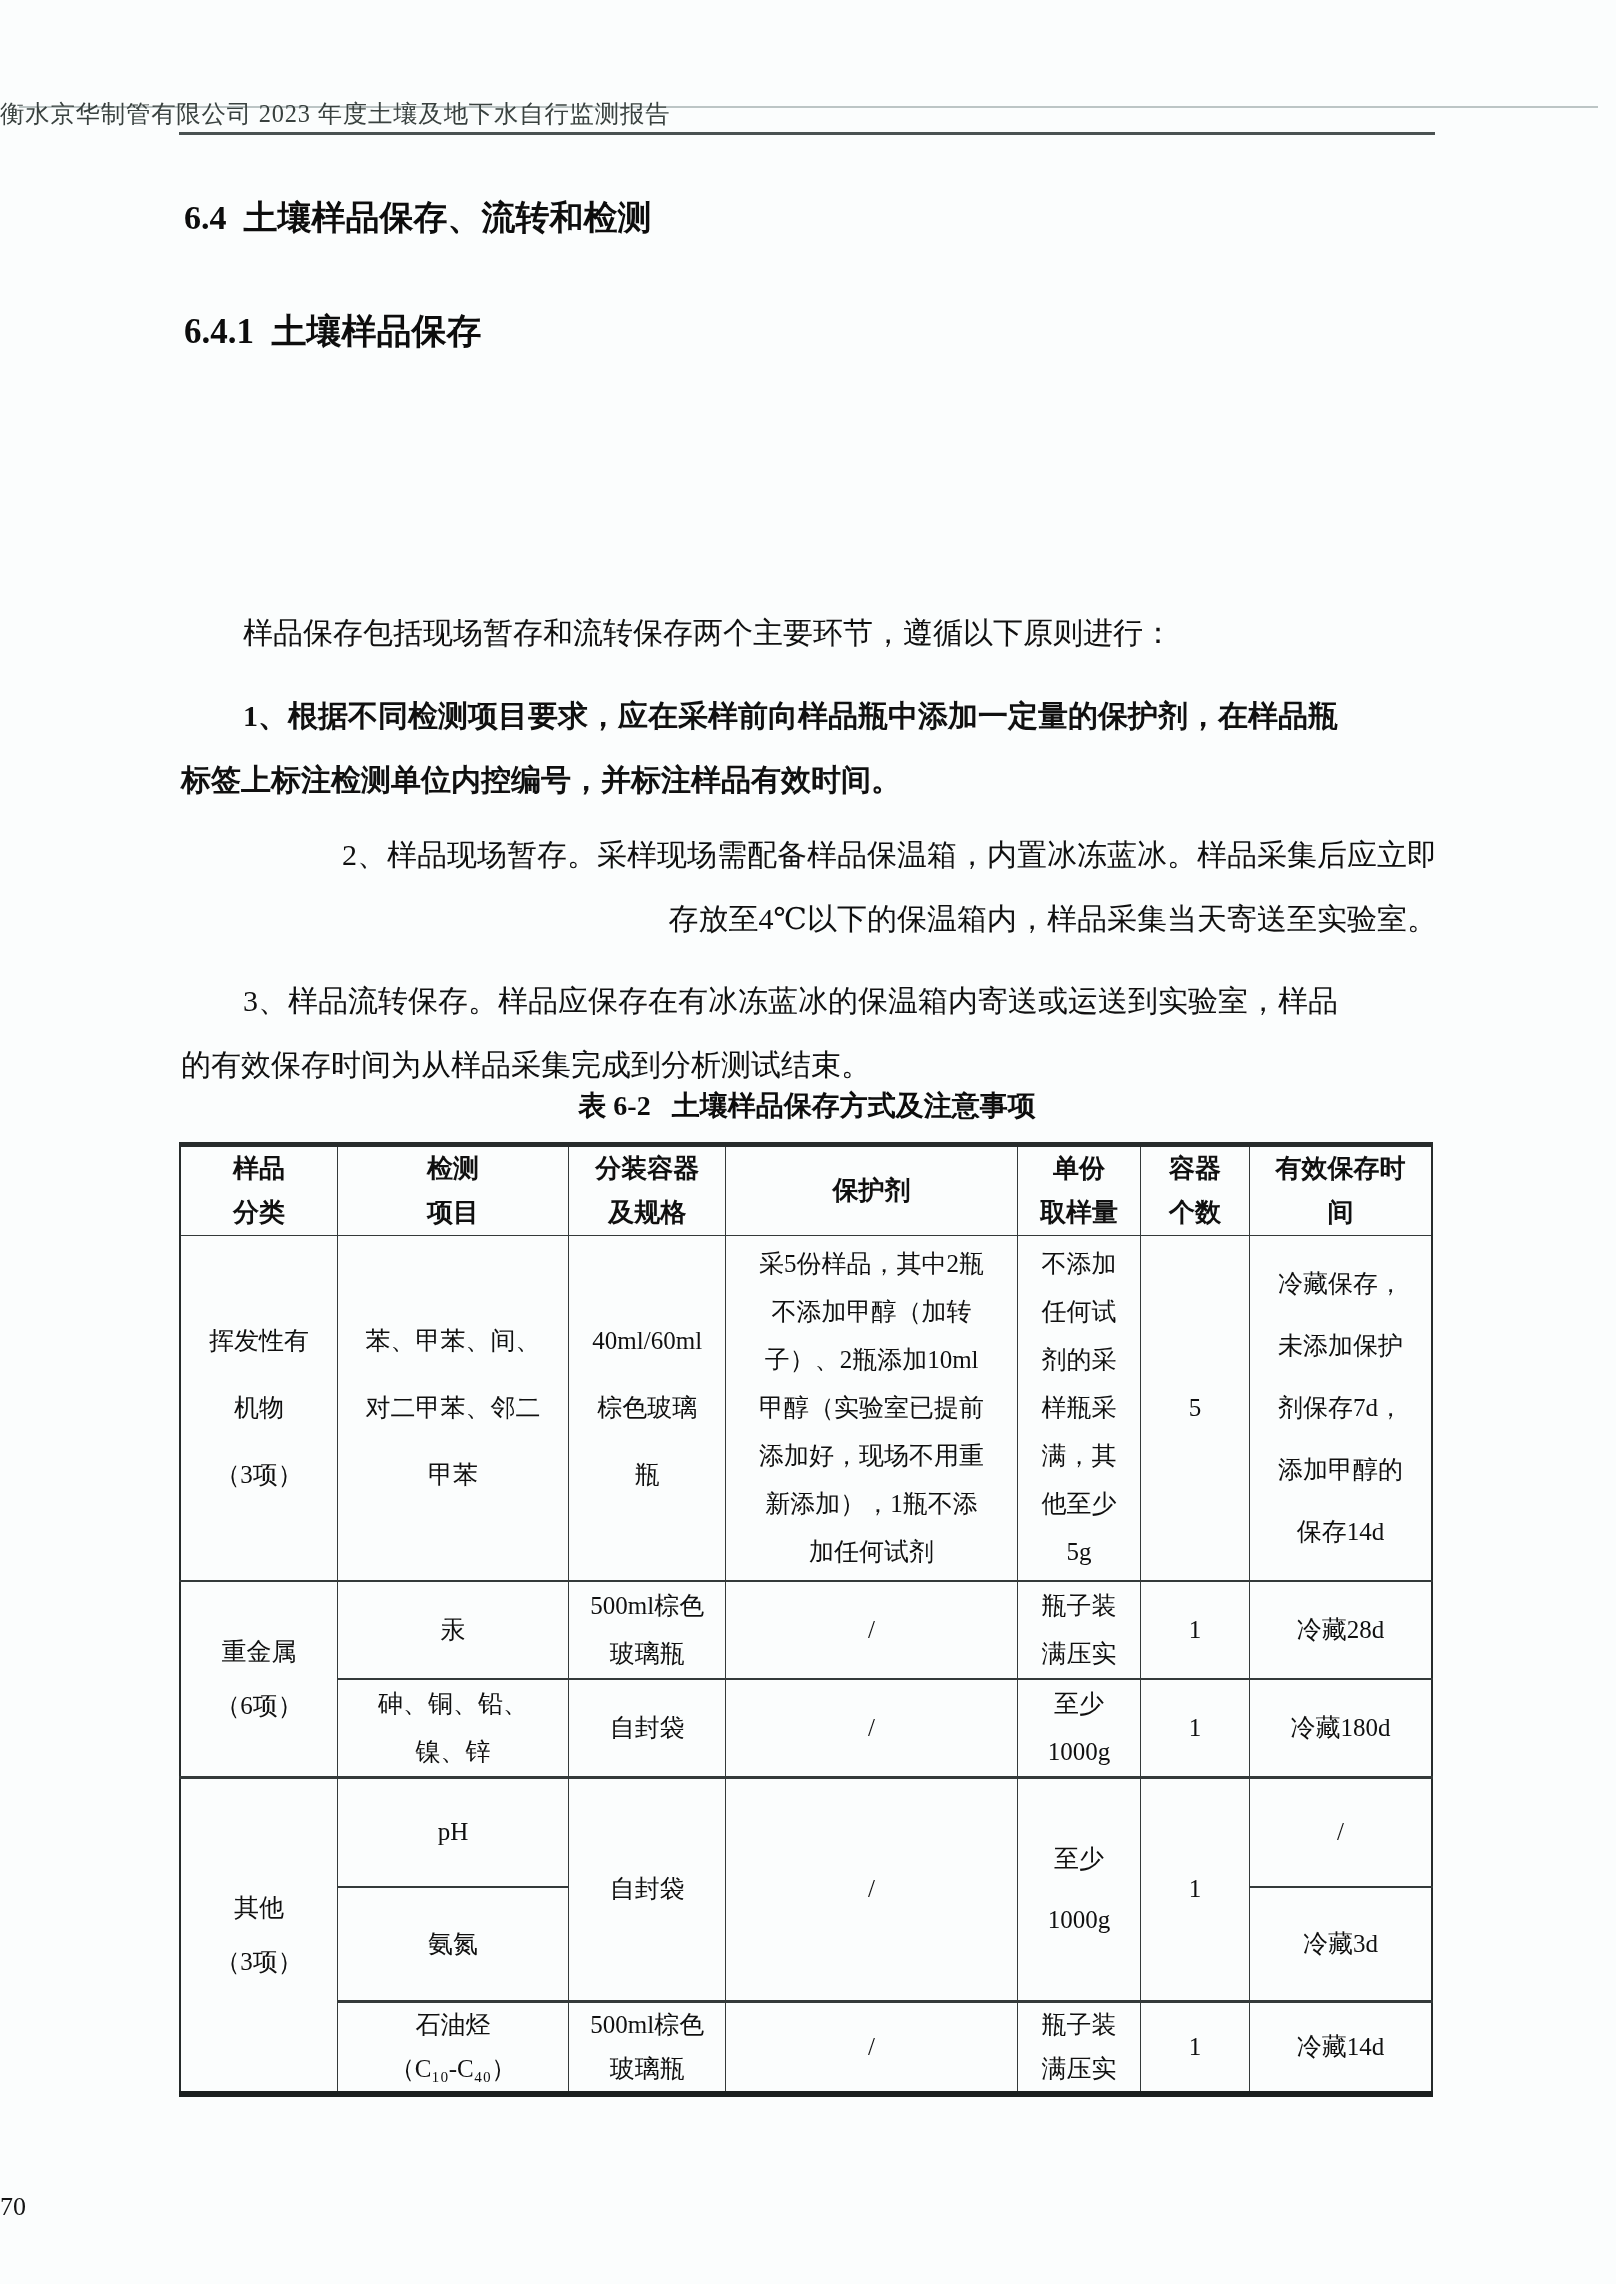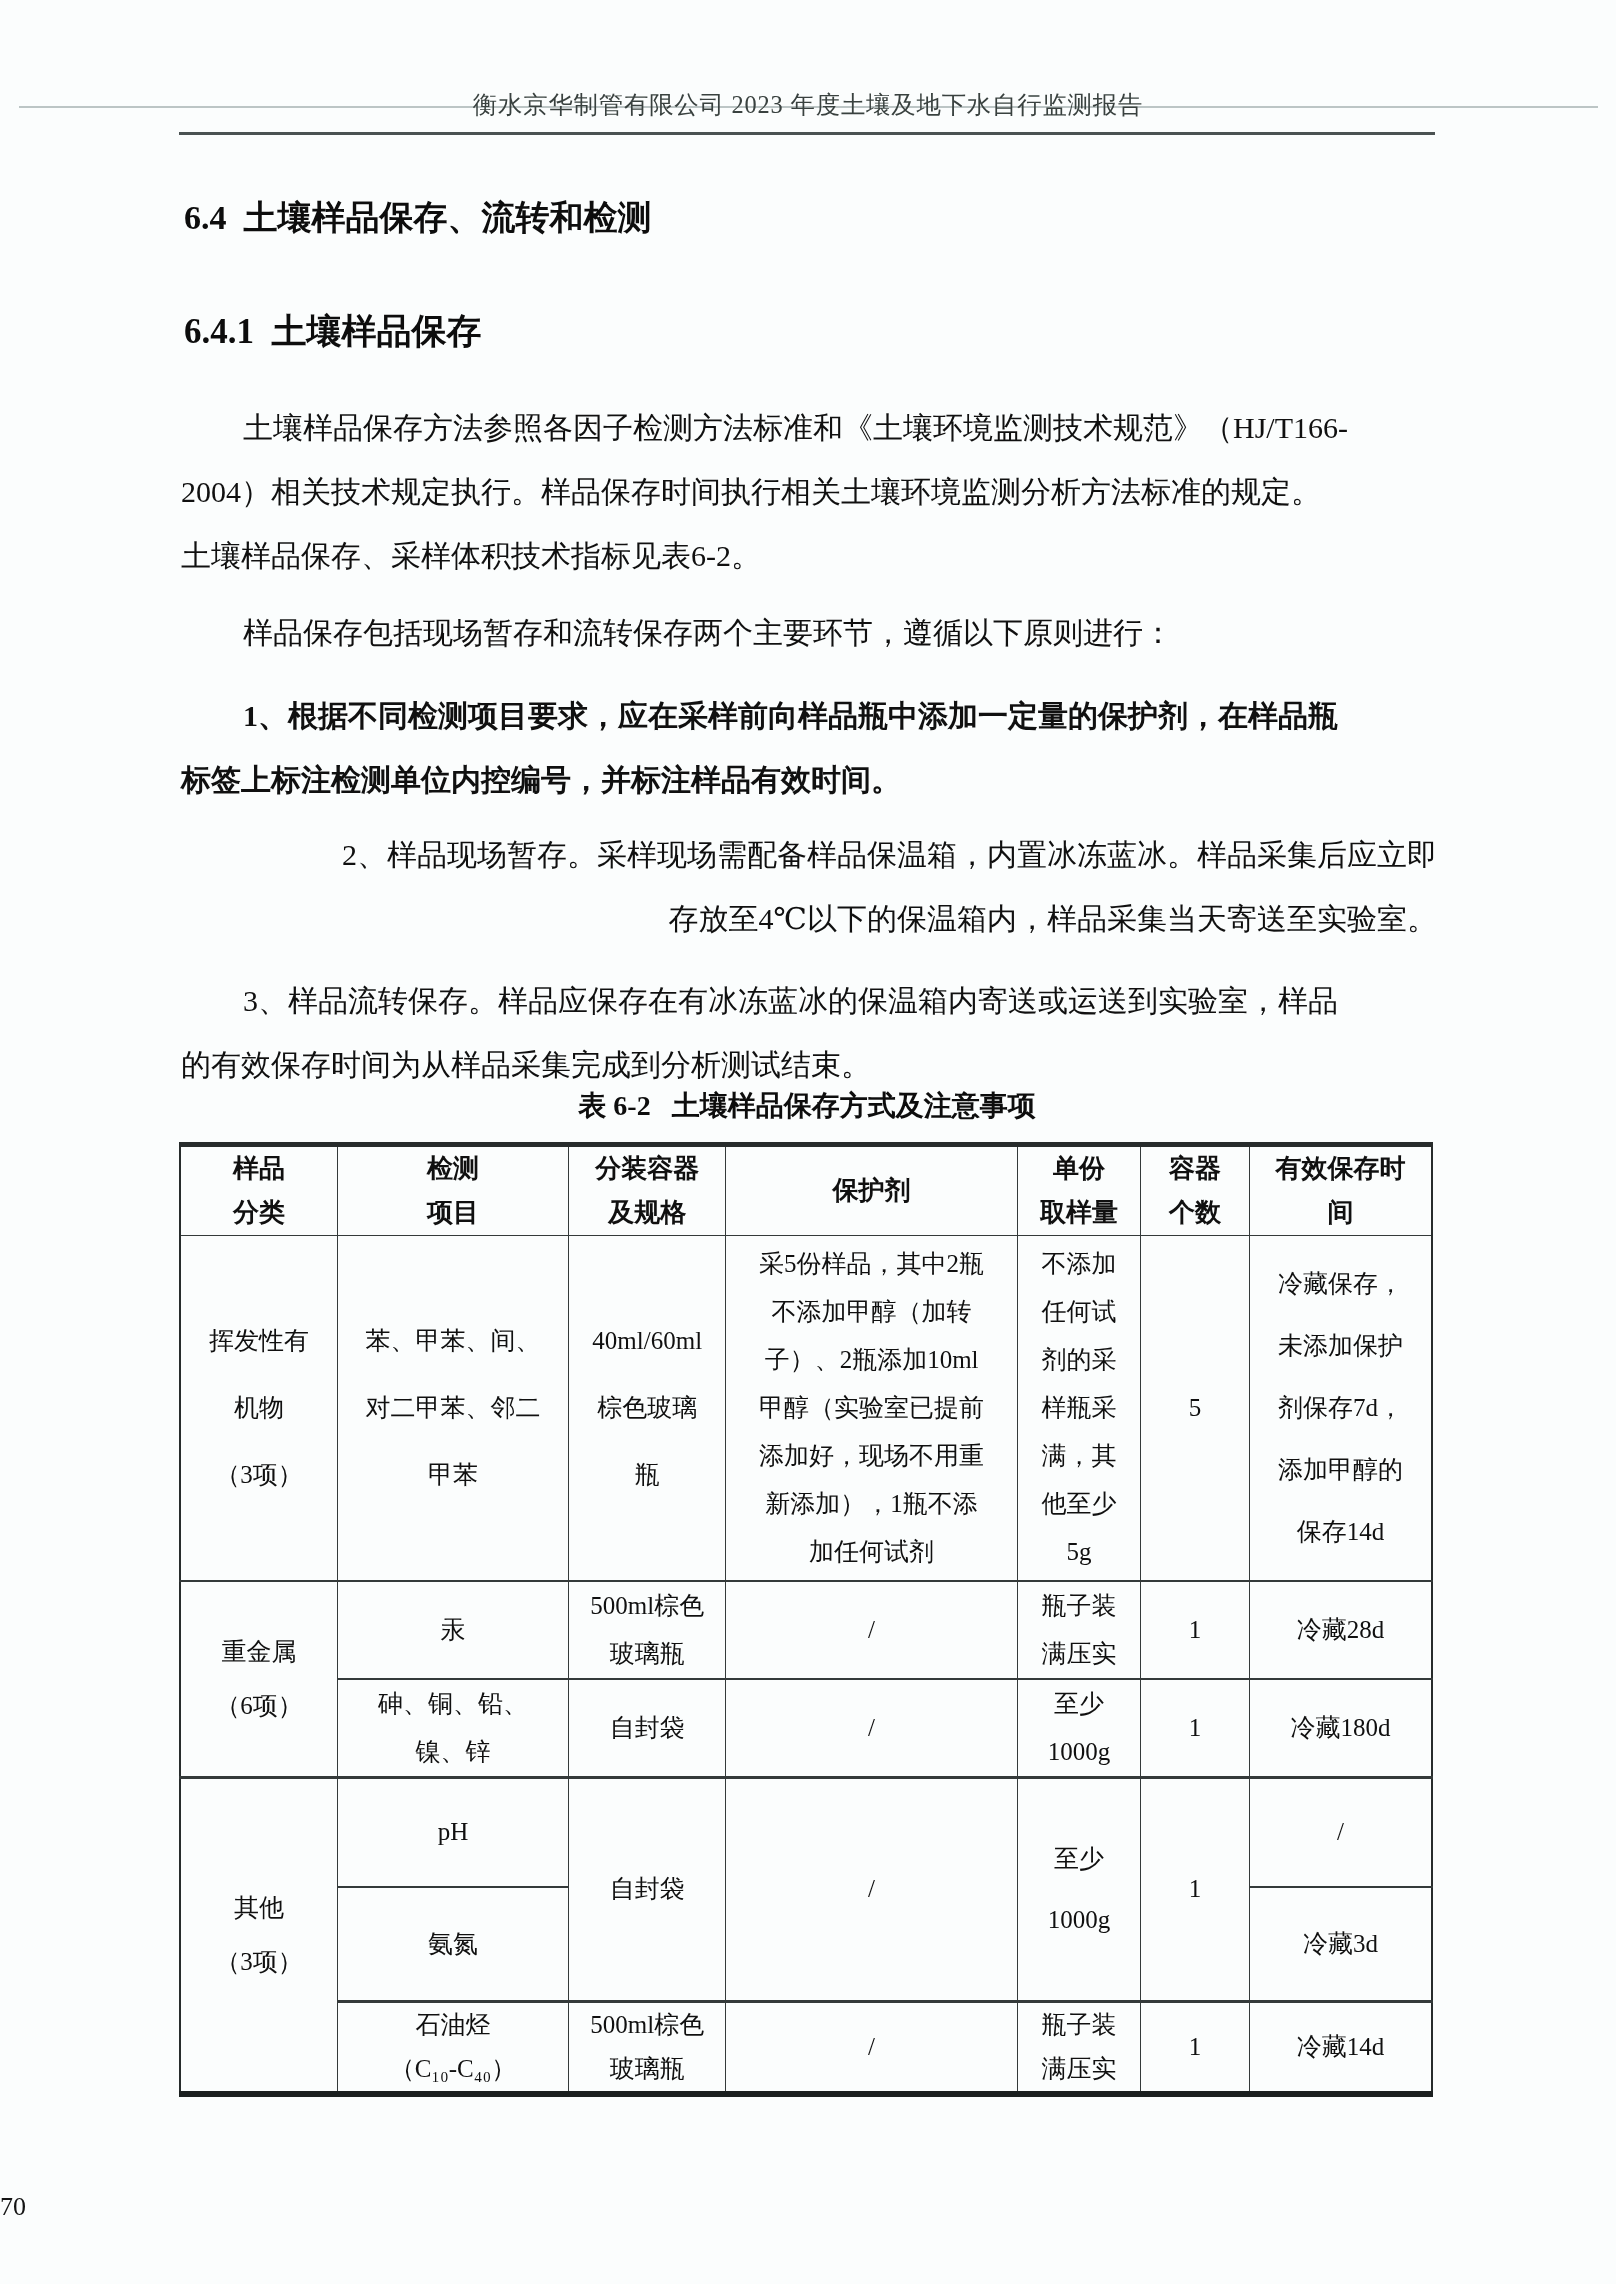--- a/index.html
+++ b/index.html
@@ -10,22 +10,22 @@
     font-family:"Liberation Serif","DejaVu Serif",serif;
     color:#151515;
     overflow:hidden;
   }
   .abs { position:absolute; }
 
   
   .rule-light { top:106px; left:18.5px; width:1579px; height:1.7px; background:#bcc5c5; }
   .rule-dark  { top:132px; left:179px; width:1256px; height:2.5px; background:#4a5252; }
   .hdr-text {
-    top:88px; left:0; width:1616px;
-    text-align:center; font-size:24.4px; line-height:34px;
+    top:97px; left:0; width:1616px;
+    text-align:left; font-size:24.4px; line-height:34px;
     color:#39413f; letter-spacing:0.8px; white-space:pre;
   }
 
   
   .h1 { top:195px; left:184px; font-size:34px; font-weight:bold; white-space:pre; color:#0d0d0d; }
   .h2 { top:308px; left:184px; font-size:35px; font-weight:bold; white-space:pre; color:#0d0d0d; }
 
   
   .para {
     left:181px; width:1256px;
@@ -76,23 +76,20 @@
 
 <div class="page">
 
   <div class="abs rule-light"></div>
   <div class="abs rule-dark"></div>
   <div class="abs hdr-text">衡水京华制管有限公司 2023 年度土壤及地下水自行监测报告</div>
 
   <div class="abs h1">6.4  土壤样品保存、流转和检测</div>
   <div class="abs h2">6.4.1  土壤样品保存</div>
 
-  <div class="abs para" id="p1">土壤样品保存方法参照各因子检测方法标准和《土壤环境监测技术规范》（HJ/T166-
-2004）相关技术规定执行。样品保存时间执行相关土壤环境监测分析方法标准的规定。
-土壤样品保存、采样体积技术指标见表6-2。</div>
   <div class="abs para" id="p2">样品保存包括现场暂存和流转保存两个主要环节，遵循以下原则进行：</div>
   <div class="abs para" id="p3">1、根据不同检测项目要求，应在采样前向样品瓶中添加一定量的保护剂，在样品瓶
 标签上标注检测单位内控编号，并标注样品有效时间。</div>
   <div class="abs para" id="p4">2、样品现场暂存。采样现场需配备样品保温箱，内置冰冻蓝冰。样品采集后应立即
 存放至4℃以下的保温箱内，样品采集当天寄送至实验室。</div>
   <div class="abs para" id="p5">3、样品流转保存。样品应保存在有冰冻蓝冰的保温箱内寄送或运送到实验室，样品
 的有效保存时间为从样品采集完成到分析测试结束。</div>
 
   <div class="abs caption">表 6-2   土壤样品保存方式及注意事项</div>
 

